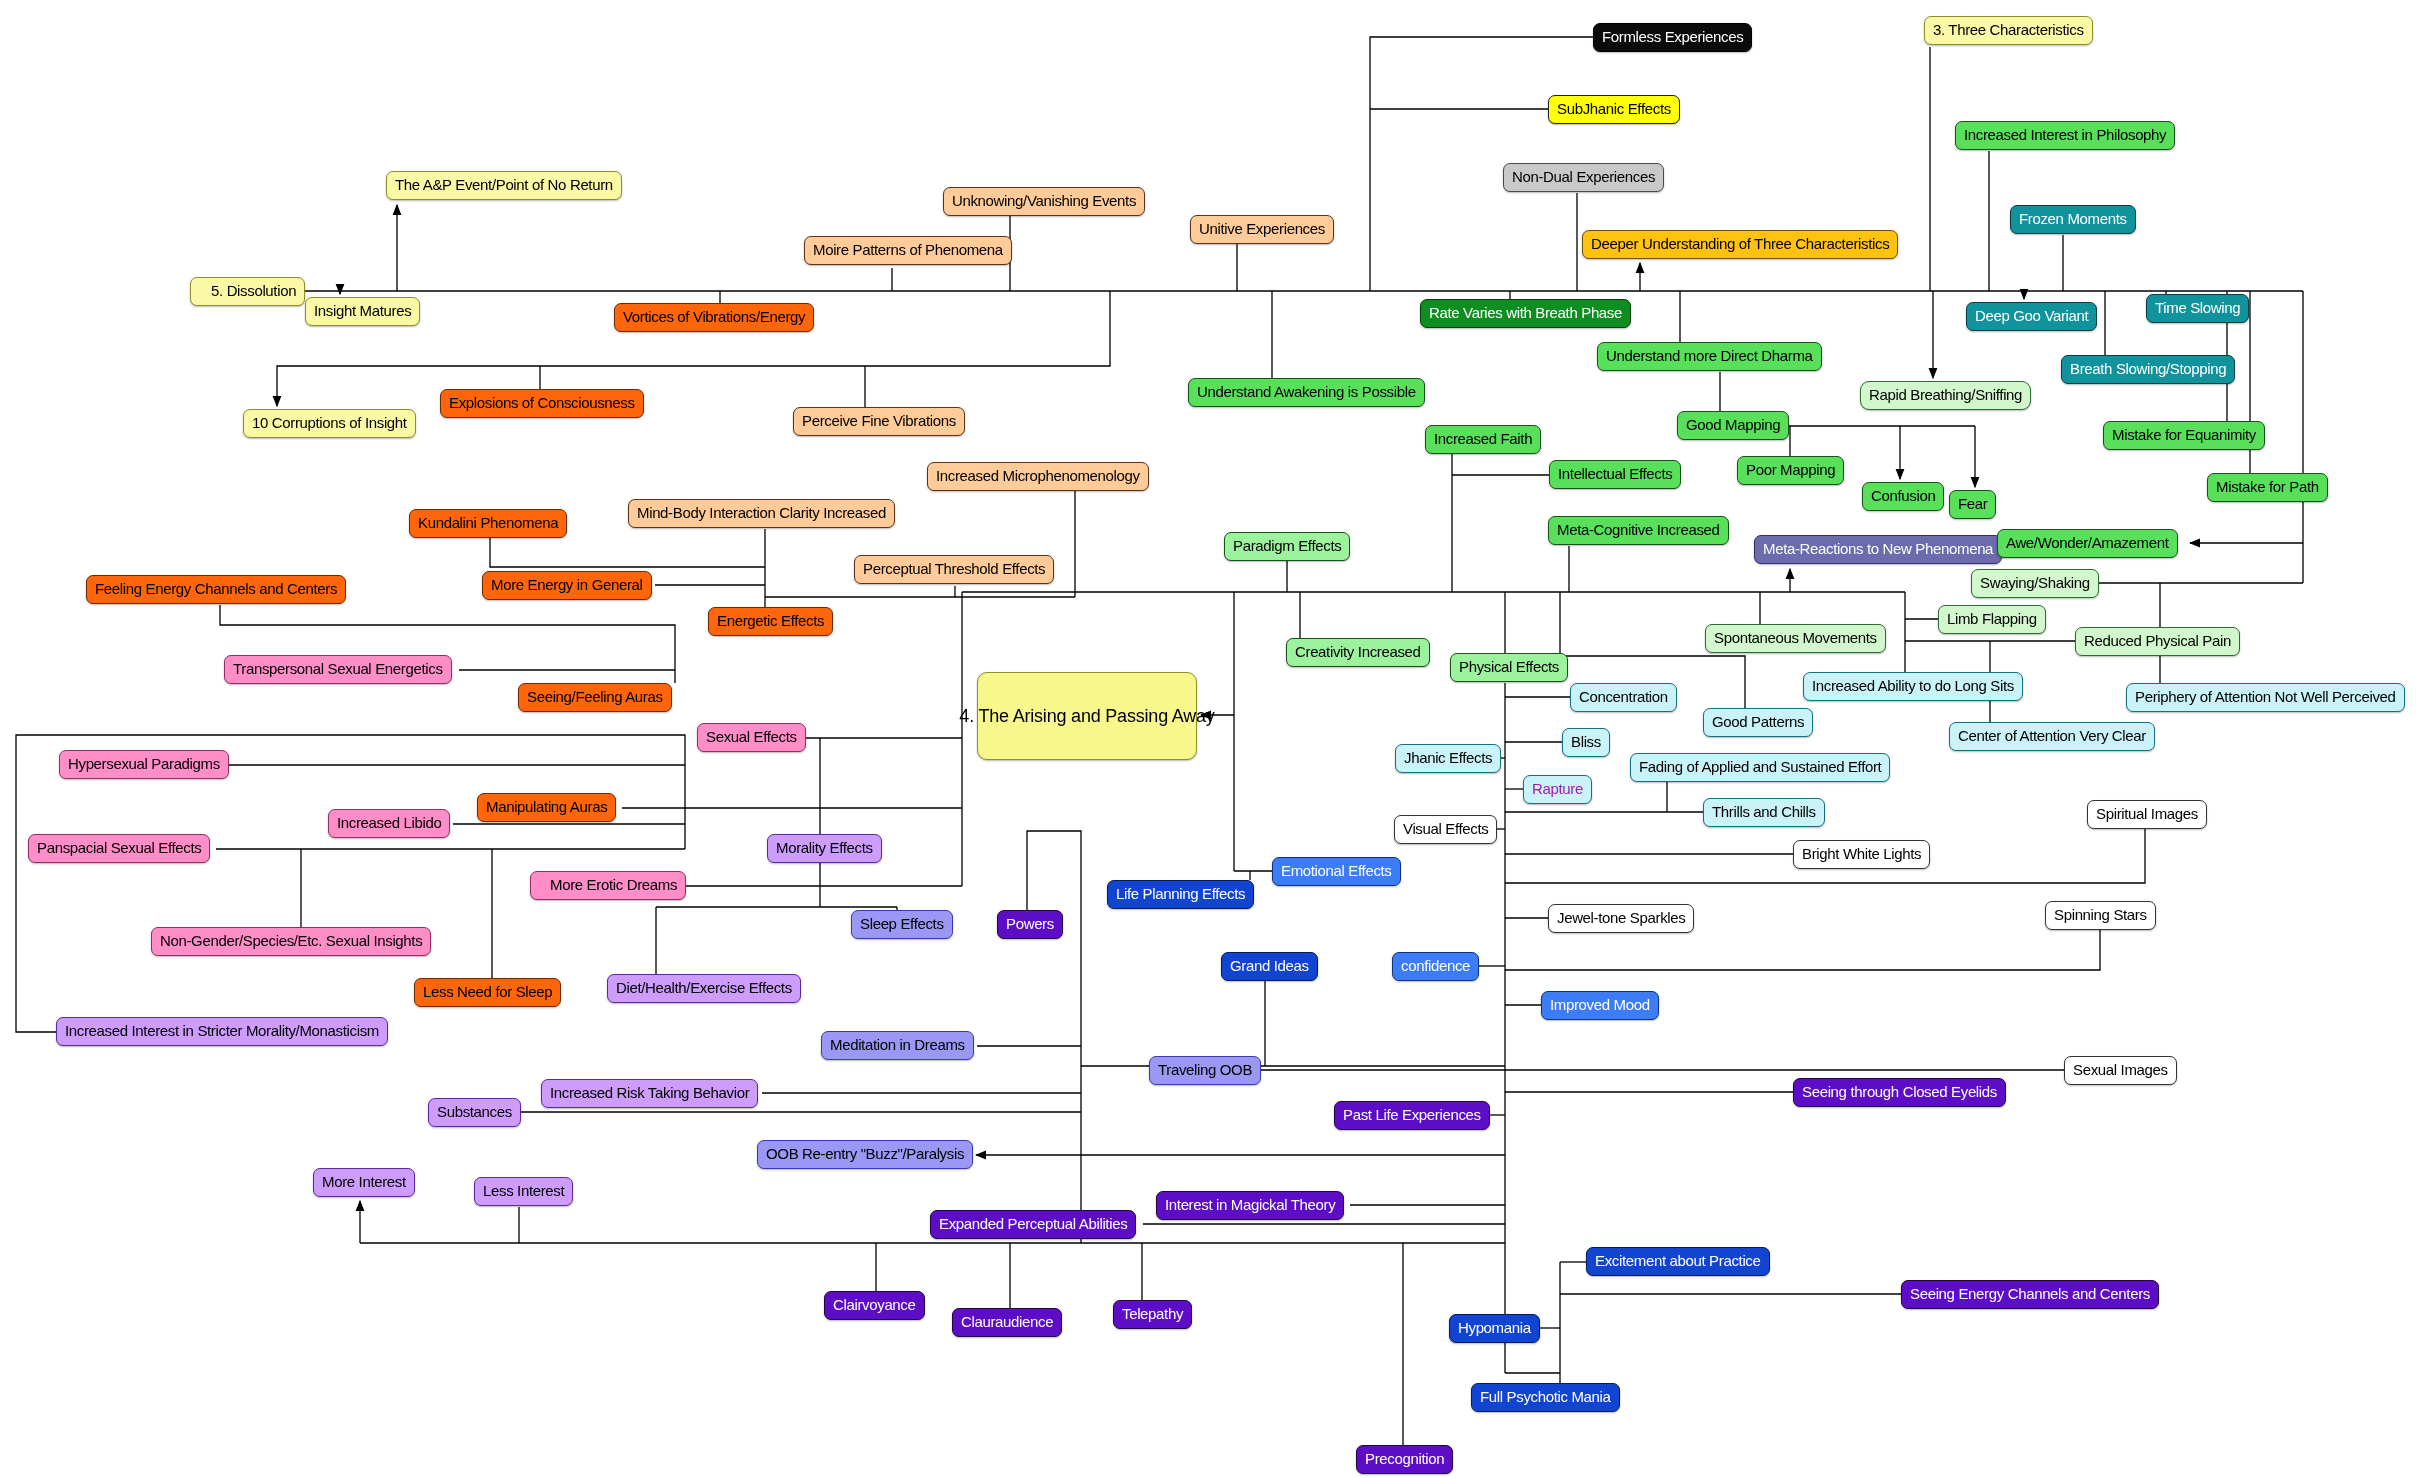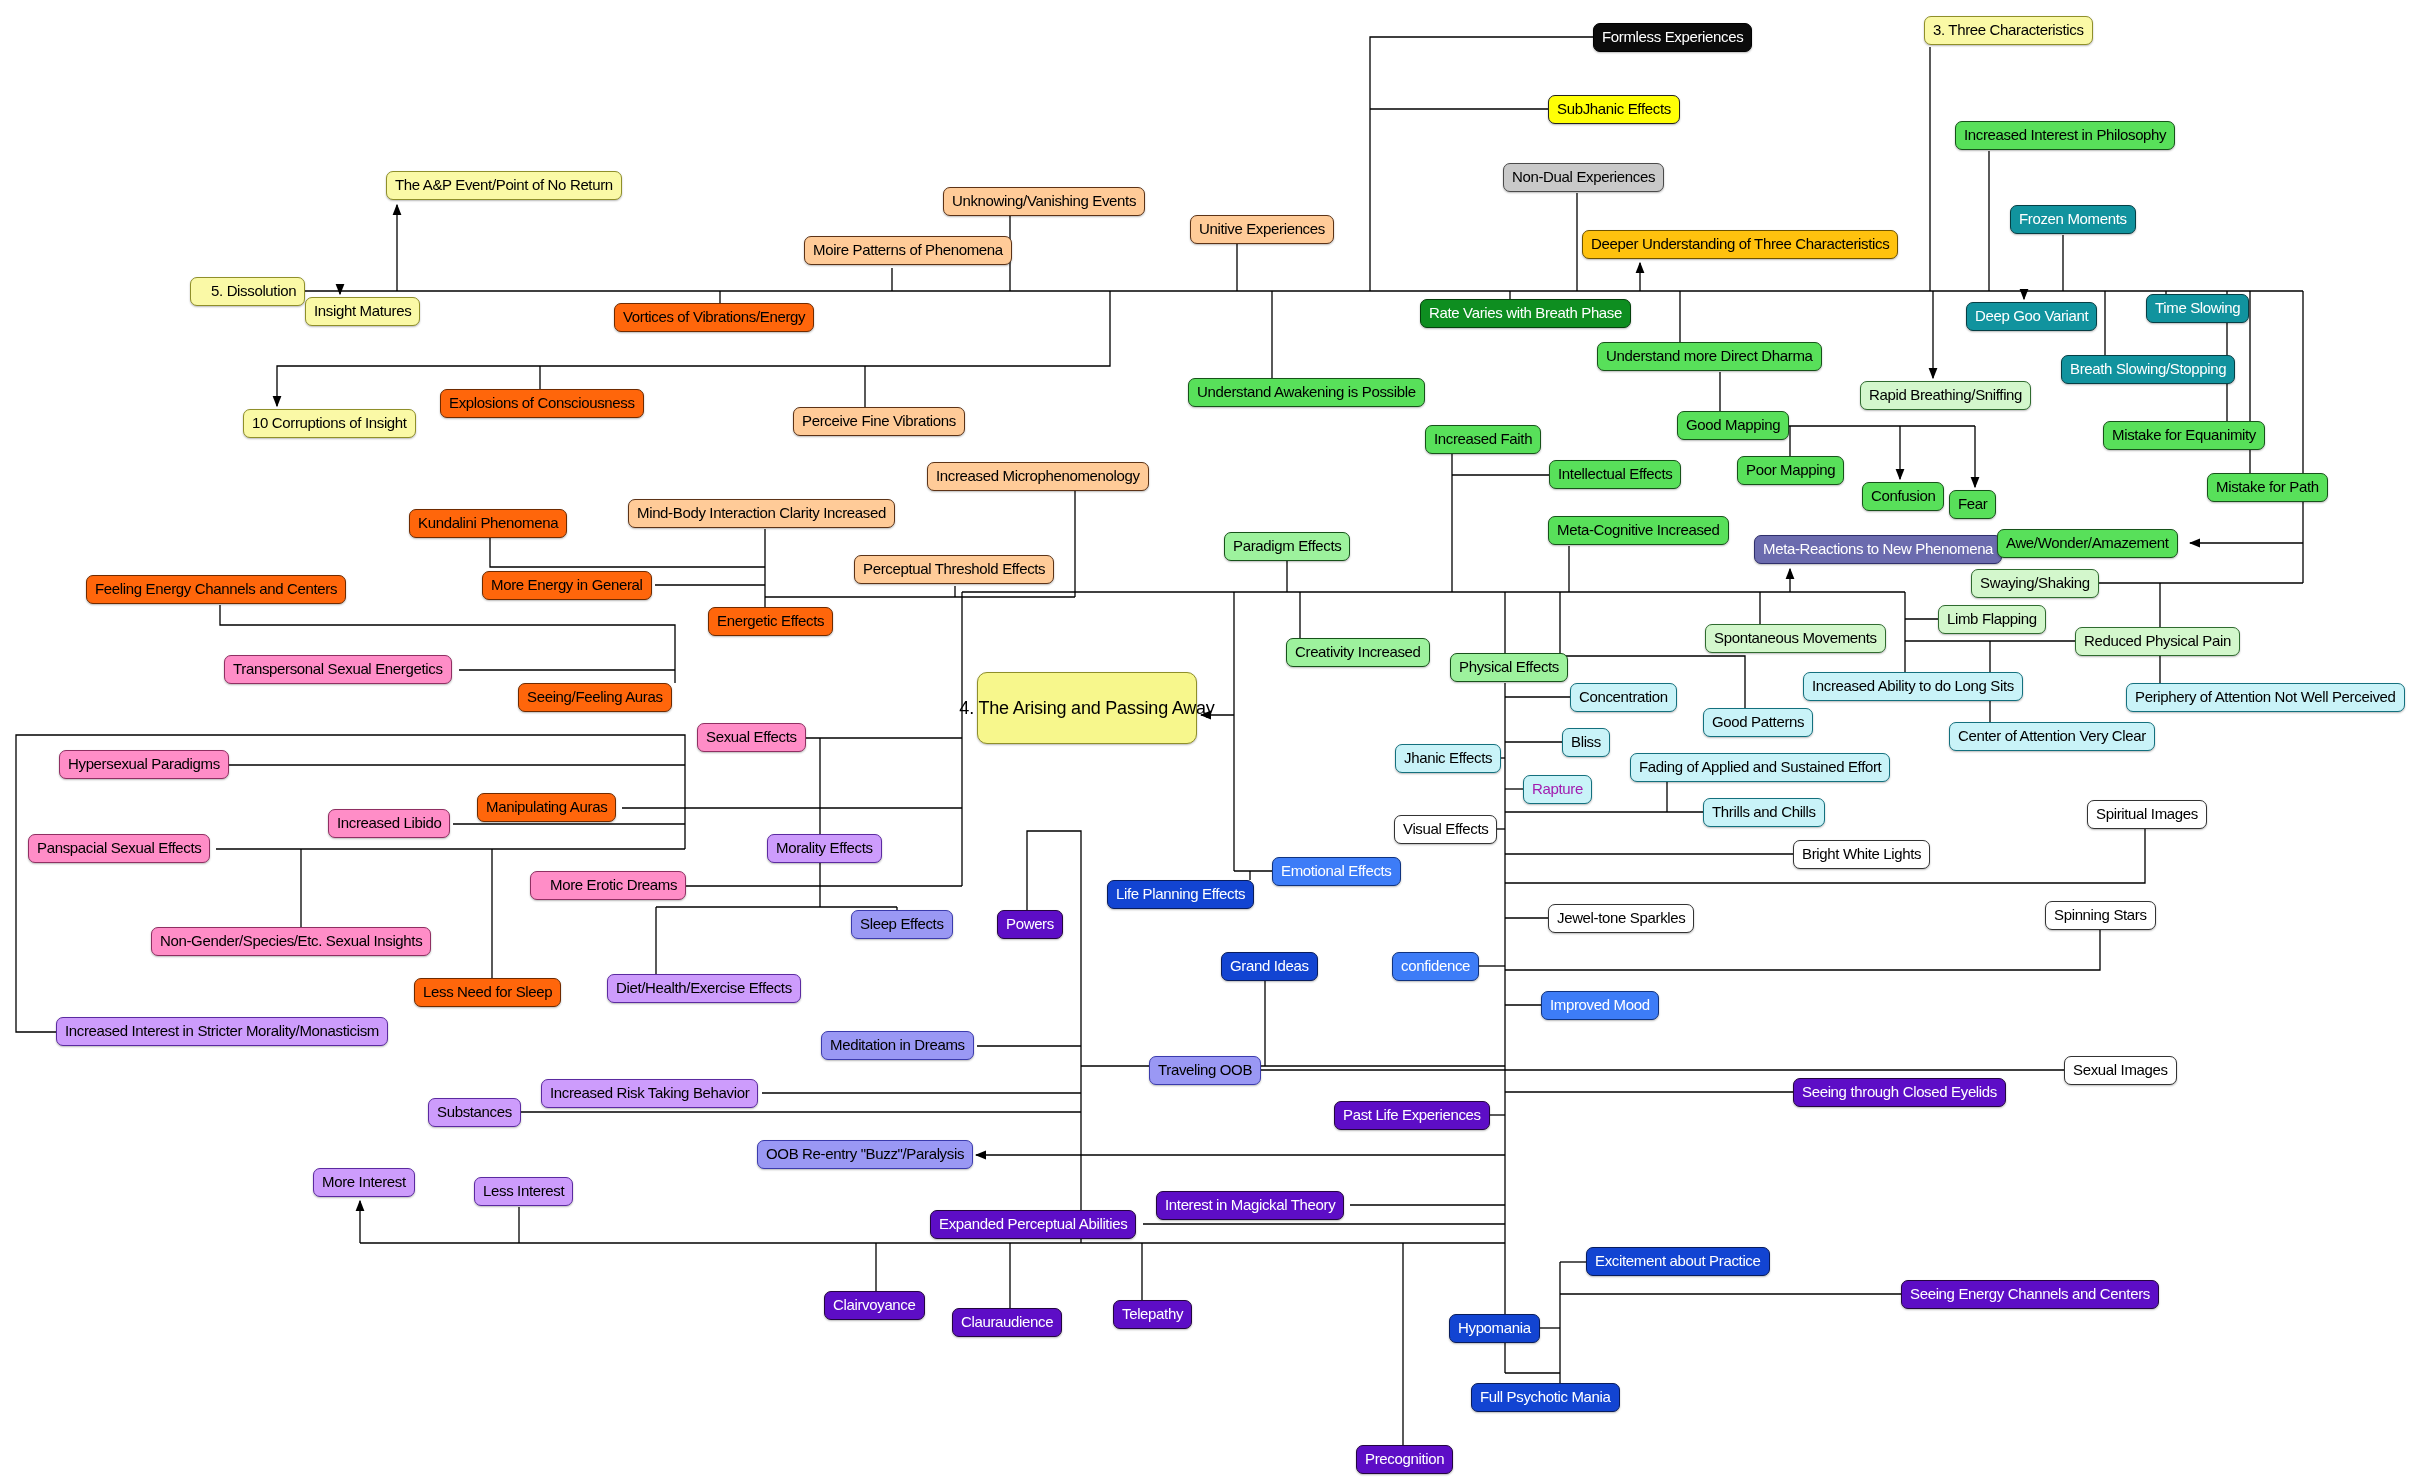--- a/index.html
+++ b/index.html
@@ -163,21 +163,21 @@
       <div class="node" style="left: 2010px; top: 205px; background: rgb(17, 147, 158); border-color: rgb(6, 62, 68); color: rgb(255, 255, 255);">Frozen Moments</div>
       <div class="node" style="left: 386px; top: 171px; background: rgb(250, 249, 166); border-color: rgb(143, 143, 42); color: rgb(0, 0, 0);">The A&amp;P Event/Point of No Return</div>
       <div class="node" style="left: 190px; top: 277px; background: rgb(250, 249, 166); border-color: rgb(143, 143, 42); color: rgb(0, 0, 0); padding-left: 20px;">5. Dissolution</div>
       <div class="node" style="left: 305px; top: 297px; background: rgb(250, 249, 166); border-color: rgb(143, 143, 42); color: rgb(0, 0, 0);">Insight Matures</div>
       <div class="node" style="left: 614px; top: 303px; background: rgb(255, 102, 11); border-color: rgb(110, 42, 0); color: rgb(0, 0, 0);">Vortices of Vibrations/Energy</div>
       <div class="node" style="left: 1420px; top: 299px; background: rgb(14, 142, 32); border-color: rgb(5, 64, 12); color: rgb(255, 255, 255);">Rate Varies with Breath Phase</div>
       <div class="node" style="left: 1597px; top: 342px; background: rgb(88, 224, 90); border-color: rgb(23, 82, 26); color: rgb(0, 0, 0);">Understand more Direct Dharma</div>
       <div class="node" style="left: 1966px; top: 302px; background: rgb(17, 147, 158); border-color: rgb(6, 62, 68); color: rgb(255, 255, 255);">Deep Goo Variant</div>
       <div class="node" style="left: 2146px; top: 294px; background: rgb(17, 147, 158); border-color: rgb(6, 62, 68); color: rgb(255, 255, 255);">Time Slowing</div>
       <div class="node" style="left: 2061px; top: 355px; background: rgb(17, 147, 158); border-color: rgb(6, 62, 68); color: rgb(255, 255, 255);">Breath Slowing/Stopping</div>
-      <div class="node" style="left: 1860px; top: 381px; background: rgb(211, 247, 204); border-color: rgb(47, 107, 47); color: rgb(0, 0, 0);">Rapid Breathing/Sniffing</div>
+      <div class="node" style="left: 1860px; top: 381px; background: rgb(211, 247, 204); border-color: rgb(47, 107, 47); color: rgb(0, 0, 0); border-radius: 9px;">Rapid Breathing/Sniffing</div>
       <div class="node" style="left: 2103px; top: 421px; background: rgb(88, 224, 90); border-color: rgb(23, 82, 26); color: rgb(0, 0, 0);">Mistake for Equanimity</div>
       <div class="node" style="left: 2207px; top: 473px; background: rgb(88, 224, 90); border-color: rgb(23, 82, 26); color: rgb(0, 0, 0);">Mistake for Path</div>
       <div class="node" style="left: 1188px; top: 378px; background: rgb(88, 224, 90); border-color: rgb(23, 82, 26); color: rgb(0, 0, 0);">Understand Awakening is Possible</div>
       <div class="node" style="left: 243px; top: 409px; background: rgb(250, 249, 166); border-color: rgb(143, 143, 42); color: rgb(0, 0, 0);">10 Corruptions of Insight</div>
       <div class="node" style="left: 440px; top: 389px; background: rgb(255, 102, 11); border-color: rgb(110, 42, 0); color: rgb(0, 0, 0);">Explosions of Consciousness</div>
       <div class="node" style="left: 793px; top: 407px; background: rgb(255, 203, 152); border-color: rgb(92, 51, 23); color: rgb(0, 0, 0);">Perceive Fine Vibrations</div>
       <div class="node" style="left: 1677px; top: 411px; background: rgb(88, 224, 90); border-color: rgb(23, 82, 26); color: rgb(0, 0, 0);">Good Mapping</div>
       <div class="node" style="left: 1737px; top: 456px; background: rgb(88, 224, 90); border-color: rgb(23, 82, 26); color: rgb(0, 0, 0);">Poor Mapping</div>
       <div class="node" style="left: 1862px; top: 482px; background: rgb(88, 224, 90); border-color: rgb(23, 82, 26); color: rgb(0, 0, 0);">Confusion</div>
       <div class="node" style="left: 1949px; top: 490px; background: rgb(88, 224, 90); border-color: rgb(23, 82, 26); color: rgb(0, 0, 0);">Fear</div>
@@ -197,21 +197,21 @@
       <div class="node" style="left: 1224px; top: 532px; background: rgb(157, 242, 157); border-color: rgb(23, 82, 26); color: rgb(0, 0, 0);">Paradigm Effects</div>
       <div class="node" style="left: 1938px; top: 605px; background: rgb(211, 247, 204); border-color: rgb(47, 107, 47); color: rgb(0, 0, 0);">Limb Flapping</div>
       <div class="node" style="left: 1705px; top: 624px; background: rgb(211, 247, 204); border-color: rgb(47, 107, 47); color: rgb(0, 0, 0);">Spontaneous Movements</div>
       <div class="node" style="left: 2075px; top: 627px; background: rgb(211, 247, 204); border-color: rgb(47, 107, 47); color: rgb(0, 0, 0);">Reduced Physical Pain</div>
       <div class="node" style="left: 224px; top: 655px; background: rgb(255, 141, 199); border-color: rgb(143, 47, 98); color: rgb(0, 0, 0);">Transpersonal Sexual Energetics</div>
       <div class="node" style="left: 518px; top: 683px; background: rgb(255, 102, 11); border-color: rgb(110, 42, 0); color: rgb(0, 0, 0);">Seeing/Feeling Auras</div>
       <div class="node" style="left: 1286px; top: 638px; background: rgb(157, 242, 157); border-color: rgb(23, 82, 26); color: rgb(0, 0, 0);">Creativity Increased</div>
       <div class="node" style="left: 1450px; top: 653px; background: rgb(157, 242, 157); border-color: rgb(23, 82, 26); color: rgb(0, 0, 0);">Physical Effects</div>
       <div class="node" style="left: 1803px; top: 672px; background: rgb(201, 243, 248); border-color: rgb(19, 112, 126); color: rgb(0, 0, 0);">Increased Ability to do Long Sits</div>
       <div class="node" style="left: 2126px; top: 683px; background: rgb(201, 243, 248); border-color: rgb(19, 112, 126); color: rgb(0, 0, 0);">Periphery of Attention Not Well Perceived</div>
-      <div class="node big" style="left: 977px; top: 672px; width: 220px; height: 72px; background: rgb(247, 247, 140); border-color: rgb(143, 143, 42); color: rgb(0, 0, 0);">4. The Arising and Passing Away</div>
+      <div class="node big" style="left: 977px; top: 672px; width: 220px; height: 88px; background: rgb(247, 247, 140); border-color: rgb(143, 143, 42); color: rgb(0, 0, 0);">4. The Arising and Passing Away</div>
       <div class="node" style="left: 1570px; top: 683px; background: rgb(201, 243, 248); border-color: rgb(19, 112, 126); color: rgb(0, 0, 0);">Concentration</div>
       <div class="node" style="left: 1703px; top: 708px; background: rgb(201, 243, 248); border-color: rgb(19, 112, 126); color: rgb(0, 0, 0);">Good Patterns</div>
       <div class="node" style="left: 1562px; top: 728px; background: rgb(201, 243, 248); border-color: rgb(19, 112, 126); color: rgb(0, 0, 0);">Bliss</div>
       <div class="node" style="left: 1949px; top: 722px; background: rgb(201, 243, 248); border-color: rgb(19, 112, 126); color: rgb(0, 0, 0);">Center of Attention Very Clear</div>
       <div class="node" style="left: 1630px; top: 753px; background: rgb(201, 243, 248); border-color: rgb(19, 112, 126); color: rgb(0, 0, 0);">Fading of Applied and Sustained Effort</div>
       <div class="node" style="left: 1395px; top: 744px; background: rgb(201, 243, 248); border-color: rgb(19, 112, 126); color: rgb(0, 0, 0);">Jhanic Effects</div>
       <div class="node" style="left: 1523px; top: 775px; background: rgb(201, 243, 248); border-color: rgb(19, 112, 126); color: #a21caf;">Rapture</div>
       <div class="node" style="left: 1703px; top: 798px; background: rgb(201, 243, 248); border-color: rgb(19, 112, 126); color: rgb(0, 0, 0);">Thrills and Chills</div>
       <div class="node" style="left: 697px; top: 723px; background: rgb(255, 141, 199); border-color: rgb(143, 47, 98); color: rgb(0, 0, 0);">Sexual Effects</div>
       <div class="node" style="left: 59px; top: 750px; background: rgb(255, 141, 199); border-color: rgb(143, 47, 98); color: rgb(0, 0, 0);">Hypersexual Paradigms</div>

